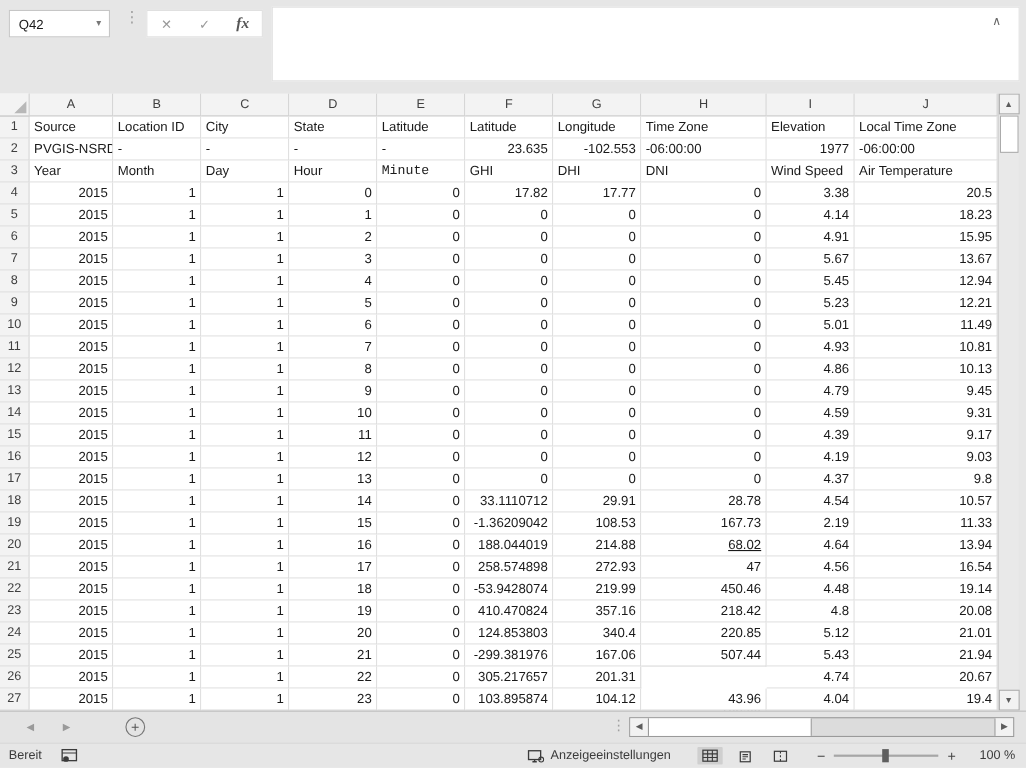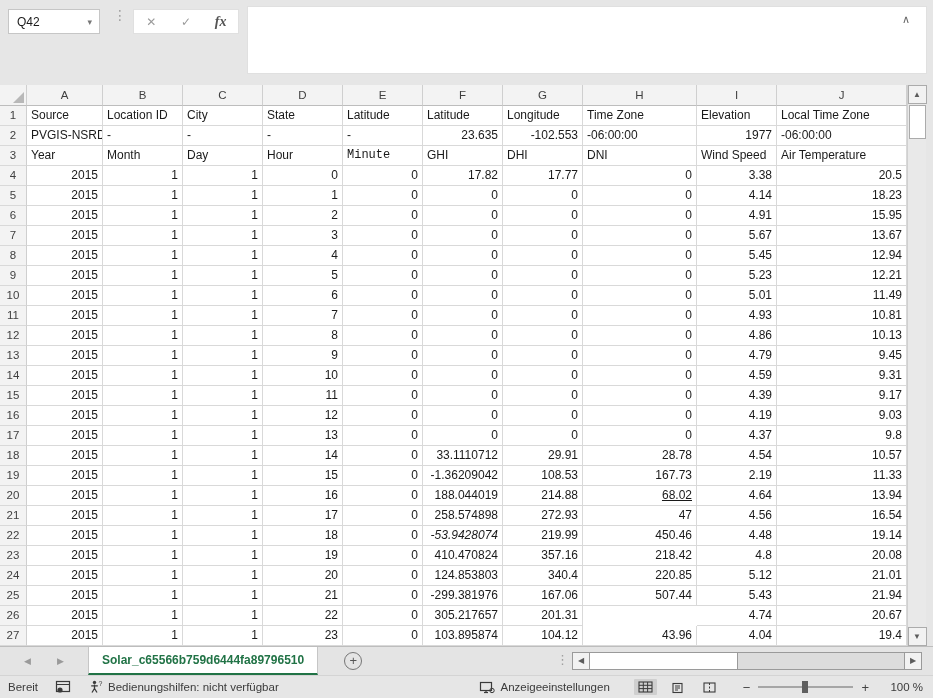--- a/index.html
+++ b/index.html
@@ -443,21 +443,21 @@
           <div class="cell r" style="width: 80px;">4.56</div>
           <div class="cell r" style="width: 130px;">16.54</div>
         </div>
         <div class="grow">
           <div class="row-head">22</div>
           <div class="cell r" style="width: 76px;">2015</div>
           <div class="cell r" style="width: 80px;">1</div>
           <div class="cell r" style="width: 80px;">1</div>
           <div class="cell r" style="width: 80px;">18</div>
           <div class="cell r" style="width: 80px;">0</div>
-          <div class="cell r" style="width: 80px; font-style: italic;">-53.9428074</div>
+          <div class="cell r" style="width: 80px;">-53.9428074</div>
           <div class="cell r" style="width: 80px;">219.99</div>
           <div class="cell r" style="width: 114px;">450.46</div>
           <div class="cell r" style="width: 80px;">4.48</div>
           <div class="cell r" style="width: 130px;">19.14</div>
         </div>
         <div class="grow">
           <div class="row-head">23</div>
           <div class="cell r" style="width: 76px;">2015</div>
           <div class="cell r" style="width: 80px;">1</div>
           <div class="cell r" style="width: 80px;">1</div>
@@ -527,50 +527,39 @@
       <div class="vthumb"></div>
       <div class="vfill"></div>
       <div class="sbtn">▼</div>
     </div>
   </div>
 
   <div class="tabbar">
     <div class="tab-nav">
       <span>◀</span>
       <span>▶</span>
-    </div>
-    <div class="sheet-tab">
-      <span>Solar_c65566b759d6444fa89796510</span>
     </div>
     <div class="add-sheet">+</div>
     <div class="hscroll-dots">⋮</div>
     <div class="hscroll">
       <div class="hbtn left">◀</div>
       <div class="hthumb"></div>
       <div class="hbtn right">▶</div>
     </div>
   </div>
 
   <div class="statusbar">
     <div class="sb-left">
       <span>Bereit</span>
       <span class="sb-item">
         <svg class="ico" width="16" height="14" viewBox="0 0 16 14">
           <rect x="1.5" y="1.5" width="13" height="10" fill="none" stroke="#3b3b3b" stroke-width="1.2"></rect>
           <line x1="1.5" y1="4.5" x2="14.5" y2="4.5" stroke="#3b3b3b" stroke-width="1"></line>
           <circle cx="5" cy="10" r="2.6" fill="#3b3b3b"></circle>
         </svg>
-      </span>
-      <span class="sb-item">
-        <svg class="ico" width="15" height="14" viewBox="0 0 15 14">
-          <circle cx="6.5" cy="2.4" r="1.7" fill="#3b3b3b"></circle>
-          <path d="M6.5 4.5 L6.5 8.5 M3.2 5.8 L9.8 5.8 M6.5 8.5 L4 12.5 M6.5 8.5 L9 12.5" stroke="#3b3b3b" stroke-width="1.3" fill="none"></path>
-          <text x="10.6" y="6" font-size="7" fill="#3b3b3b">?</text>
-        </svg>
-        <span>Bedienungshilfen: nicht verfügbar</span>
       </span>
     </div>
     <div class="sb-right">
       <span class="sb-item">
         <svg class="ico" width="16" height="13" viewBox="0 0 16 13">
           <rect x="1.5" y="1.5" width="11" height="8" fill="none" stroke="#3b3b3b" stroke-width="1.2"></rect>
           <line x1="5" y1="11.5" x2="9" y2="11.5" stroke="#3b3b3b" stroke-width="1.2"></line>
           <line x1="7" y1="9.5" x2="7" y2="11.5" stroke="#3b3b3b" stroke-width="1.2"></line>
           <circle cx="13" cy="9.5" r="2.2" fill="none" stroke="#3b3b3b" stroke-width="1"></circle>
         </svg>

